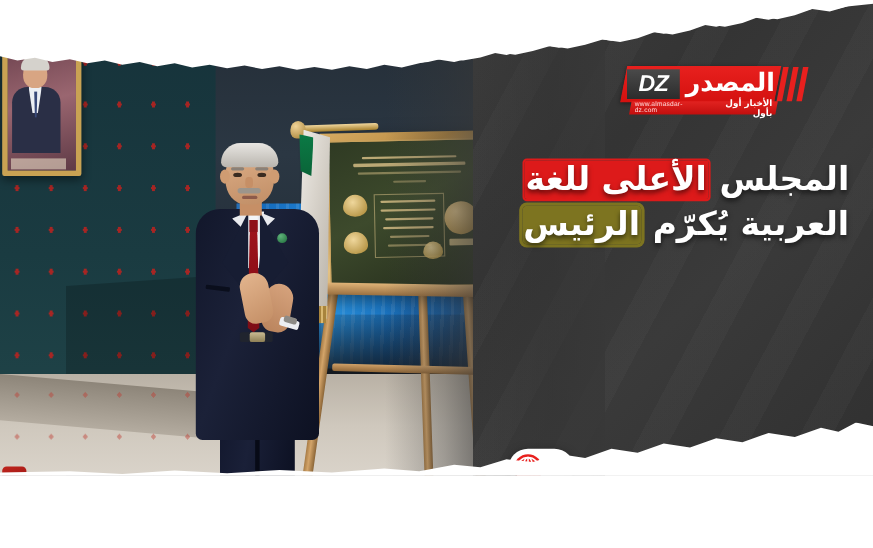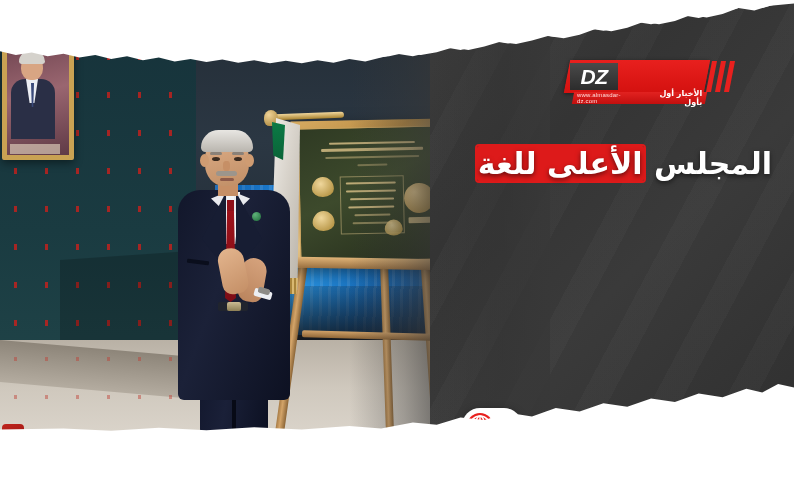--- a/index.html
+++ b/index.html
@@ -453,31 +453,33 @@
   <div class="panel">
     <div class="panel-stripes"></div>
     <div class="panel-edge"></div>
   </div>
 
   <div class="logo">
     <div class="logo-main"></div>
     <div class="logo-dzbox">
       <span class="logo-dz">DZ</span>
     </div>
+    <div class="logo-ar">المصدر</div>
     <div class="logo-slash sl1"></div>
     <div class="logo-slash sl2"></div>
     <div class="logo-slash sl3"></div>
     <div class="logo-tag">
       <span class="logo-url">www.almasdar-dz.com</span>
       <span class="logo-tagar">الأخبار أول بأول</span>
     </div>
   </div>
 
   <div class="headline">
     <span class="hl-line"><span>المجلس </span><span class="hl-mark-red">الأعلى للغة</span></span>
+    <span class="hl-line"><span>العربية يُكرّم </span><span class="hl-mark-olive">الرئيس</span></span>
   </div>
 
   <div class="site-pill">
     <svg class="globe" viewBox="0 0 32 32">
       <circle cx="16" cy="16" r="15" fill="#e8201e"></circle>
       <circle cx="16" cy="16" r="11.5" fill="none" stroke="#ffffff" stroke-width="1.7"></circle>
       <ellipse cx="16" cy="16" rx="5.2" ry="11.5" fill="none" stroke="#ffffff" stroke-width="1.7"></ellipse>
       <line x1="4.5" y1="16" x2="27.5" y2="16" stroke="#ffffff" stroke-width="1.7"></line>
       <line x1="6.6" y1="10.2" x2="25.4" y2="10.2" stroke="#ffffff" stroke-width="1.5"></line>
       <line x1="6.6" y1="21.8" x2="25.4" y2="21.8" stroke="#ffffff" stroke-width="1.5"></line>

